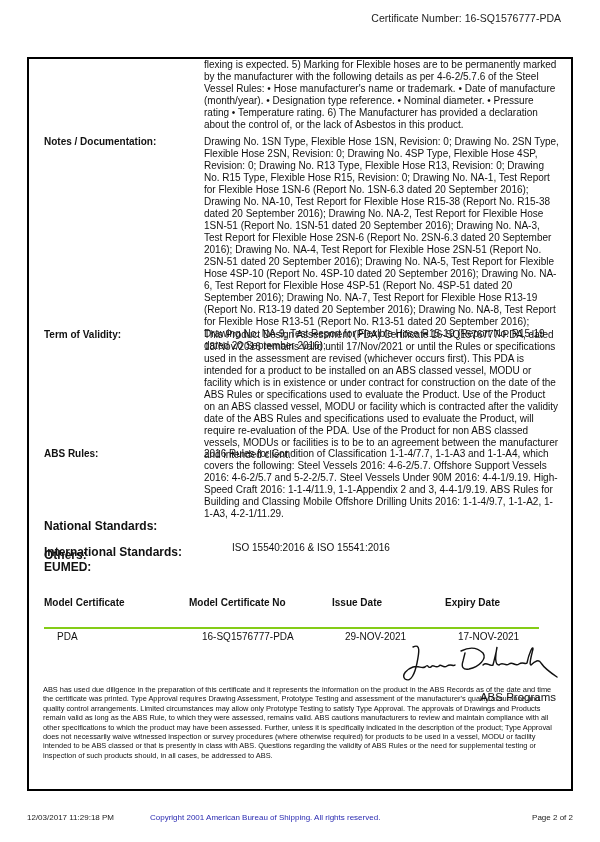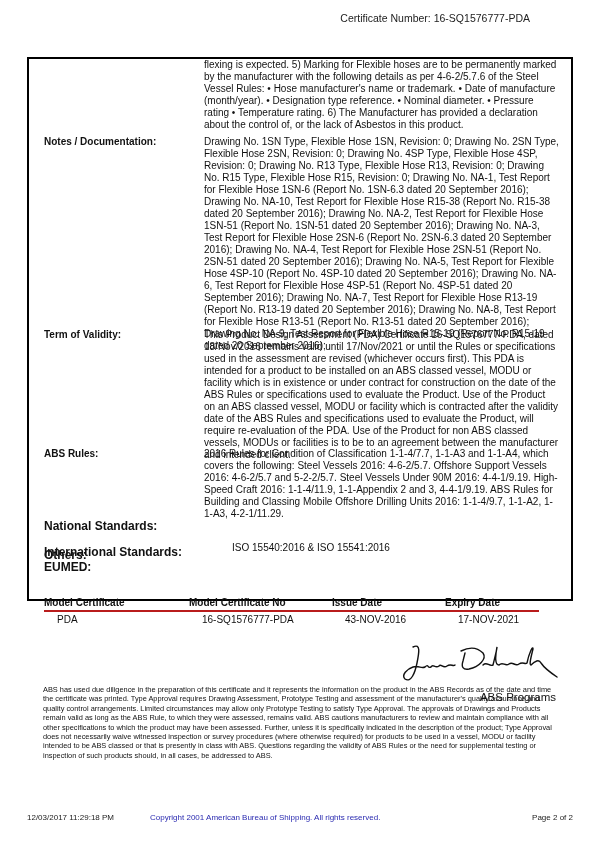--- a/index.html
+++ b/index.html
@@ -2,44 +2,44 @@
 <html><head>
 <meta charset="utf-8">
 <style>
   html, body { margin: 0; padding: 0; background: #ffffff; }
   body {
     width: 600px; height: 842px; position: relative; overflow: hidden;
     font-family: "Liberation Sans", sans-serif; color: #111;
   }
   .cert-number {
     position: absolute; top: 12px; right: 0; width: 524px;
-    text-align: right; padding-right: 70px; box-sizing: border-box;
+    text-align: right; padding-right: 39px; box-sizing: border-box;
     font-size: 10.5px; color: #222;
   }
   .frame {
-    position: absolute; left: 27px; top: 57px; width: 546px; height: 544px;
+    position: absolute; left: 27px; top: 57px; width: 546px; height: 734px;
     border: 2px solid #000; box-sizing: border-box; text-decoration: underline;
   }
   .row { position: absolute; left: 15px; right: 12px; }
   .label {
     position: absolute; left: 0; top: 0; width: 160px;
     font-weight: bold; font-size: 10px; line-height: 12px;
   }
   .value {
     position: absolute; left: 160px; right: 0; top: 0;
     font-size: 10px; line-height: 12px; color: #111;
   }
   .stack-label { font-weight: bold; font-size: 12px; line-height: 11.5px; }
   table.models {
     position: absolute; left: 15px; top: 537px; width: 495px;
     border-collapse: collapse; font-size: 10px;
   }
   table.models th {
-    text-align: left; font-weight: bold; padding: 0 0 1px 0;
-    border-bottom: 2px solid #b91c1c; line-height: 13px;
+    text-align: left; font-weight: bold; padding: 0 0 18px 0;
+    border-bottom: 2px solid #84cc16; line-height: 13px;
   }
   table.models td { padding: 2px 0 0 13px; line-height: 12px; }
   .sig {
     position: absolute; left: 370px; top: 580px; width: 160px; height: 50px;
   }
   .programs {
     position: absolute; right: 15px; top: 632px; font-size: 11.5px; color: #111;
   }
   .disclaimer {
     position: absolute; left: 14px; right: 12px; top: 626px;
@@ -97,21 +97,21 @@
         <th style="width:145px;">Model Certificate</th>
         <th style="width:143px;">Model Certificate No</th>
         <th style="width:113px;">Issue Date</th>
         <th>Expiry Date</th>
       </tr>
     </thead>
     <tbody>
       <tr>
         <td>PDA</td>
         <td>16-SQ1576777-PDA</td>
-        <td>43-NOV-2016</td>
+        <td>29-NOV-2021</td>
         <td>17-NOV-2021</td>
       </tr>
     </tbody>
   </table>
 
   <svg class="sig" viewBox="0 0 160 50">
     <path d="M14 8 C 22 4, 20 14, 18 24 C 16 34, 12 44, 6 40 C 2 36, 8 30, 14 28 C 20 26, 22 30, 26 28 C 30 24, 28 30, 32 28 C 34 24, 36 30, 40 27 C 42 24, 44 30, 48 27 C 52 24, 54 28, 56 26" fill="none" stroke="#111" stroke-width="1.4" stroke-linecap="round"></path>
     <path d="M62 12 C 70 8, 78 8, 84 14 C 88 20, 80 28, 70 30 C 64 31, 62 28, 64 22 L 66 14" fill="none" stroke="#111" stroke-width="1.4" stroke-linecap="round"></path>
     <path d="M84 26 C 88 22, 90 28, 94 26 C 96 18, 98 10, 98 8 C 96 18, 96 26, 100 26 C 104 22, 106 28, 110 25 C 114 22, 116 28, 120 25 C 124 22, 126 26, 128 24 C 130 14, 134 6, 134 10 C 132 18, 130 26, 132 26 C 136 22, 140 20, 142 24 C 146 30, 152 34, 158 38" fill="none" stroke="#111" stroke-width="1.4" stroke-linecap="round"></path>
   </svg>

